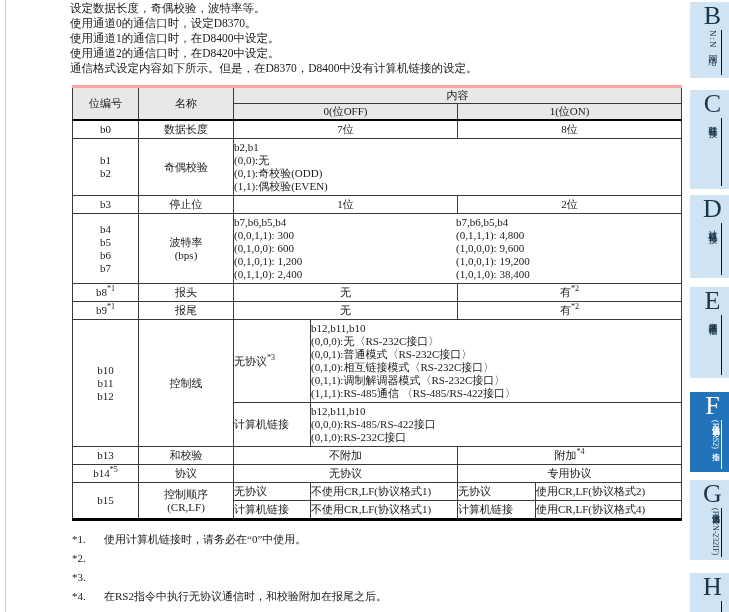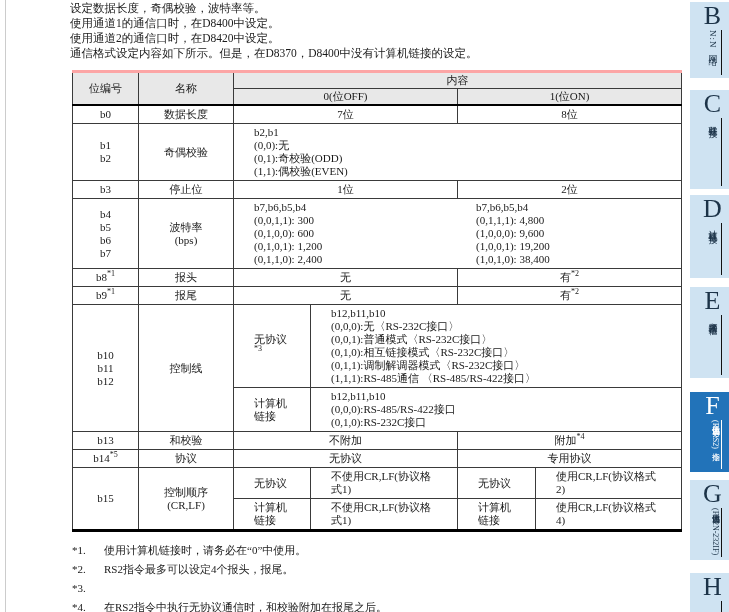--- a/index.html
+++ b/index.html
@@ -7,21 +7,21 @@
     font-family:"Liberation Serif","DejaVu Serif",serif; color:#1a1a1a; }
   .page { position:relative; width:729px; height:612px; background:#fff; }
   .page-edge-line { position:absolute; left:5px; top:0; width:1px; height:612px; background:#cccccc; }
 
   .content { position:absolute; left:70px; top:1px; width:612px; }
   .intro p { font-size:11.5px; line-height:15px; white-space:pre; }
 
   table.fmt { border-collapse:collapse; table-layout:fixed; width:609px; margin-left:2px; margin-top:9px;
     font-size:11px; line-height:13px; }
   table.fmt { border-top:3px solid #fca5a5; border-bottom:3px solid #000; }
-  table.fmt th, table.fmt td { border:1px solid #3a3a3a; padding:2px 20px; vertical-align:middle; }
+  table.fmt th, table.fmt td { border:1px solid #3a3a3a; padding:2px 0; vertical-align:middle; }
   table.fmt thead th { background:#e8e8e8; font-weight:normal; text-align:center; padding:1px 2px; }
   table.fmt thead tr.hdr2 th { border-bottom:2px solid #000; }
   td.c { text-align:center; }
   td.pre { white-space:pre-line; }
   td.lbl { text-align:left; }
   sup { font-size:8px; vertical-align:super; line-height:0; }
   .baud-wrap { display:flex; }
   .baud-col1 { width:222px; white-space:pre-line; }
   .baud-col2 { white-space:pre-line; }
 
@@ -48,20 +48,21 @@
 </style>
 </head>
 <body>
 
 <div class="page">
   <div class="page-edge-line"></div>
 
   <div class="content">
     <div class="intro">
       <p>设定数据长度，奇偶校验，波特率等。</p>
+      <p>使用通道0的通信口时，设定D8370。</p>
       <p>使用通道1的通信口时，在D8400中设定。</p>
       <p>使用通道2的通信口时，在D8420中设定。</p>
       <p>通信格式设定内容如下所示。但是，在D8370，D8400中没有计算机链接的设定。</p>
     </div>
 
     <table class="fmt">
       <colgroup>
         <col style="width:66px">
           <col style="width:95px">
           <col style="width:77px">
@@ -185,21 +186,20 @@
       </tbody>
     </table>
 
     <div class="footnotes">
       <div class="footnote">
         <span class="fn-label">*1.</span>
         <span class="fn-text">使用计算机链接时，请务必在“0”中使用。</span>
       </div>
       <div class="footnote">
         <span class="fn-label">*2.</span>
-        <span class="fn-text">RS2指令最多可以设定4个报头，报尾。</span>
       </div>
       <div class="footnote">
         <span class="fn-label">*3.</span>
       </div>
       <div class="footnote">
         <span class="fn-label">*4.</span>
         <span class="fn-text">在RS2指令中执行无协议通信时，和校验附加在报尾之后。</span>
       </div>
     </div>
   </div>

